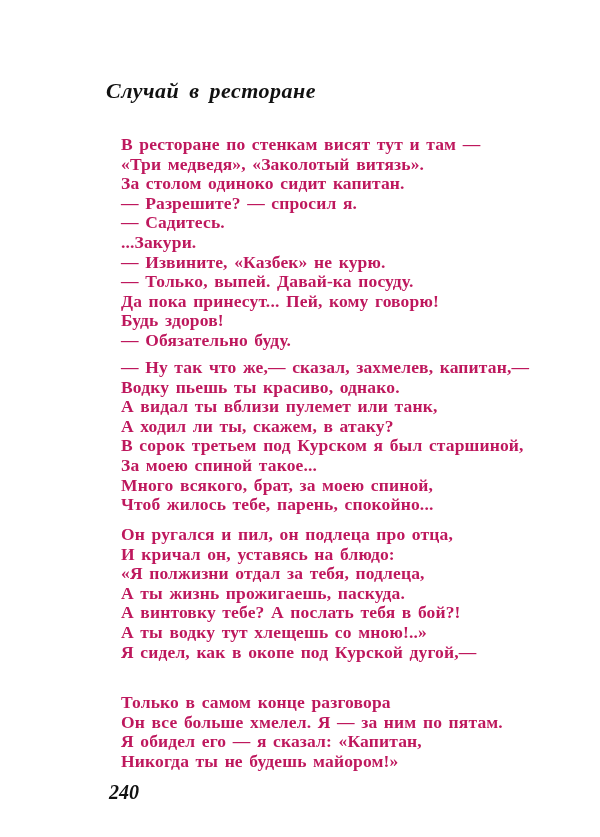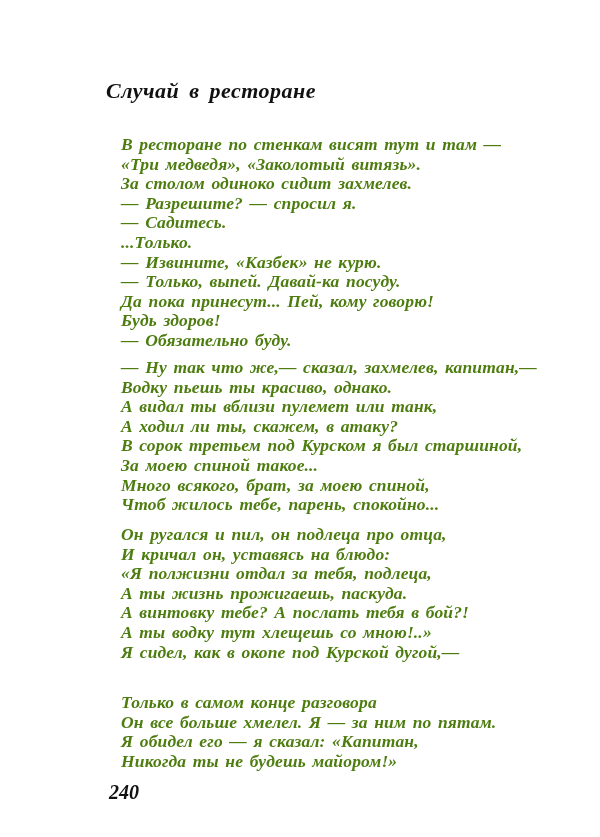--- a/index.html
+++ b/index.html
@@ -6,42 +6,42 @@
     body { width: 600px; height: 837px; position: relative; overflow: hidden; }
     .page { position: absolute; left: 0; top: 0; width: 556px; height: 837px; background: #fff; }
     .title {
       position: absolute; left: 106px; top: 78px;
       font-family: "Liberation Serif", serif; font-style: italic; font-weight: bold;
       font-size: 22px; color: #111; letter-spacing: 0.5px; word-spacing: 4px;
     }
     .stanza { position: absolute; left: 121px; width: 410px; }
     .line {
       font-family: "Liberation Serif", serif; font-weight: bold; font-size: 17.5px;
-      color: #4d7c0f; height: 19.6px; line-height: 19.6px; white-space: nowrap;
-      letter-spacing: 0.15px; word-spacing: 2px; font-style: italic;
+      color: #be185d; height: 19.6px; line-height: 19.6px; white-space: nowrap;
+      letter-spacing: 0.15px; word-spacing: 2px;
     }
     .page-number {
       position: absolute; left: 73px; top: 781px;
       font-family: "Liberation Serif", serif; font-style: italic; font-weight: bold;
       font-size: 20px; color: #111; margin-left: 36px;
     }
   </style>
 </head>
 <body>
 
 <div class="page">
   <div class="title">Случай в ресторане</div>
 
   <div class="stanza" style="top:135px">
     <div class="line">В ресторане по стенкам висят тут и там —</div>
     <div class="line">«Три медведя», «Заколотый витязь».</div>
-    <div class="line">За столом одиноко сидит захмелев.</div>
+    <div class="line">За столом одиноко сидит капитан.</div>
     <div class="line">— Разрешите? — спросил я.</div>
     <div class="line">— Садитесь.</div>
-    <div class="line">...Только.</div>
+    <div class="line">...Закури.</div>
     <div class="line">— Извините, «Казбек» не курю.</div>
     <div class="line">— Только, выпей. Давай-ка посуду.</div>
     <div class="line">Да пока принесут... Пей, кому говорю!</div>
     <div class="line">Будь здоров!</div>
     <div class="line">— Обязательно буду.</div>
   </div>
 
   <div class="stanza" style="top:358px">
     <div class="line">— Ну так что же,— сказал, захмелев, капитан,—</div>
     <div class="line">Водку пьешь ты красиво, однако.</div>

